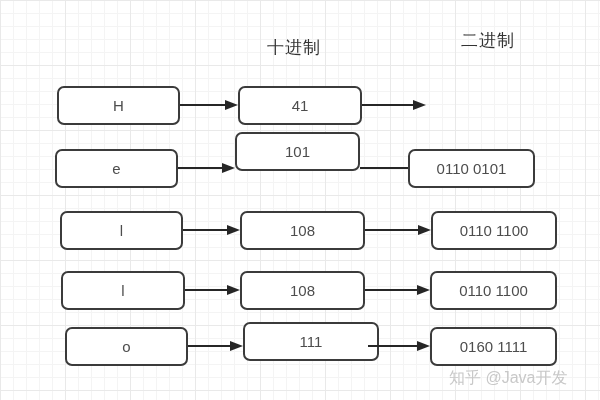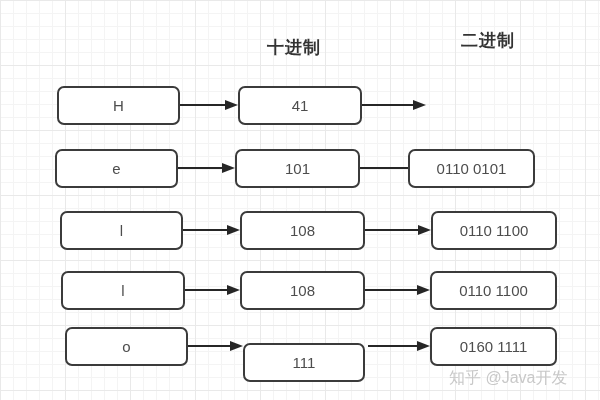--- a/index.html
+++ b/index.html
@@ -16,21 +16,21 @@
     background-image:
       linear-gradient(#e9e9e9 1px, transparent 1px),
       linear-gradient(90deg, #e9e9e9 1px, transparent 1px),
       linear-gradient(#f4f4f4 1px, transparent 1px),
       linear-gradient(90deg, #f4f4f4 1px, transparent 1px);
     background-size: 65px 65px, 65px 65px, 13px 13px, 13px 13px;
   }
   .col-header {
     position: absolute;
     font-size: 17px;
-    font-weight: bold;
+    font-weight: normal;
     color: #333333;
     letter-spacing: 1px;
     white-space: nowrap;
   }
   .box {
     position: absolute;
     height: 39px;
     background: #ffffff;
     border: 2px solid #3b3b3b;
     border-radius: 7px;
@@ -94,21 +94,21 @@
       <i class="head"></i>
   </div>
 
   <div class="box" style="left:55px; top:149px; width:123px">
     <span class="box-label">e</span>
   </div>
   <div class="arrow" style="left:178px; top:163px; width:57px">
     <i class="line"></i>
       <i class="head"></i>
   </div>
-  <div class="box" style="left:235px; top:149px; width:125px">
+  <div class="box" style="left:235px; top:132px; width:125px">
     <span class="box-label">101</span>
   </div>
   <div class="arrow" style="left:360px; top:163px; width:68px">
     <i class="line"></i>
       <i class="head"></i>
   </div>
   <div class="box" style="left:408px; top:149px; width:127px">
     <span class="box-label">0110 0101</span>
   </div>
 
@@ -148,21 +148,21 @@
     <span class="box-label">0110 1100</span>
   </div>
 
   <div class="box" style="left:65px; top:327px; width:123px">
     <span class="box-label">o</span>
   </div>
   <div class="arrow" style="left:188px; top:341px; width:55px">
     <i class="line"></i>
       <i class="head"></i>
   </div>
-  <div class="box" style="left:243px; top:343px; width:122px">
+  <div class="box" style="left:243px; top:322px; width:136px">
     <span class="box-label">111</span>
   </div>
   <div class="arrow" style="left:368px; top:341px; width:62px">
     <i class="line"></i>
       <i class="head"></i>
   </div>
   <div class="box" style="left:430px; top:327px; width:127px">
     <span class="box-label">0160 1111</span>
   </div>
 

